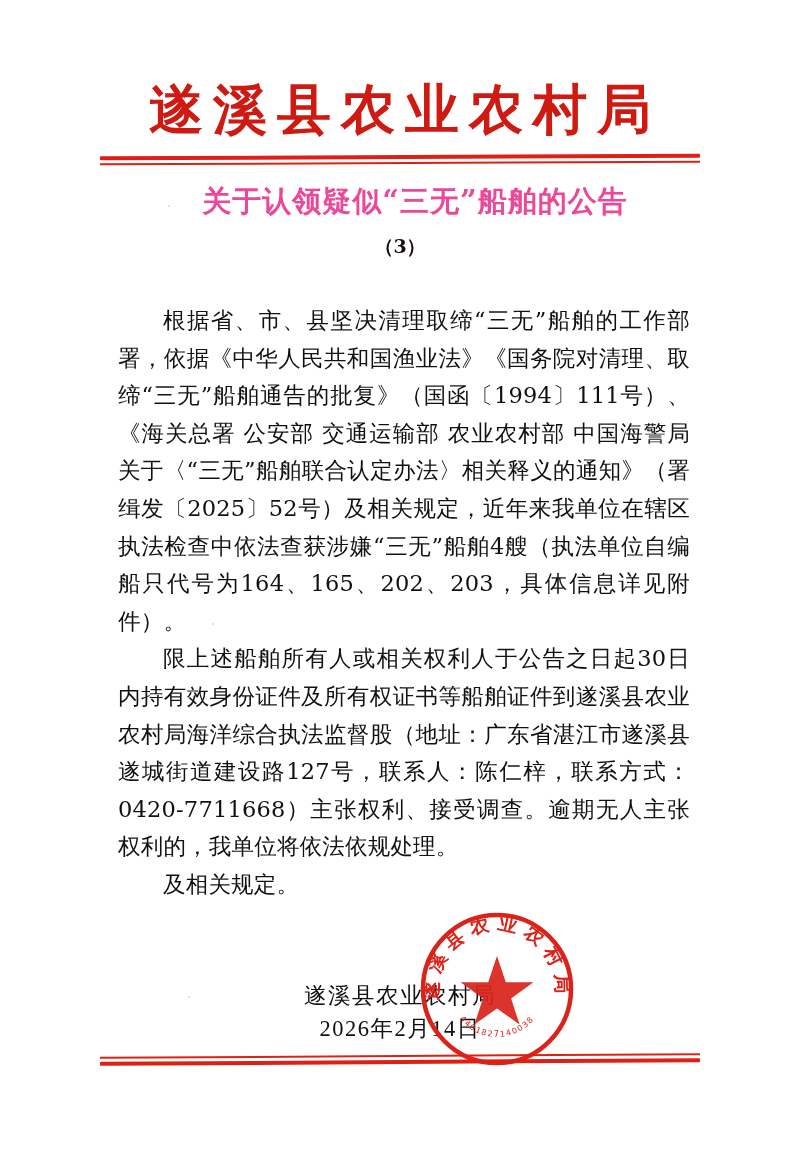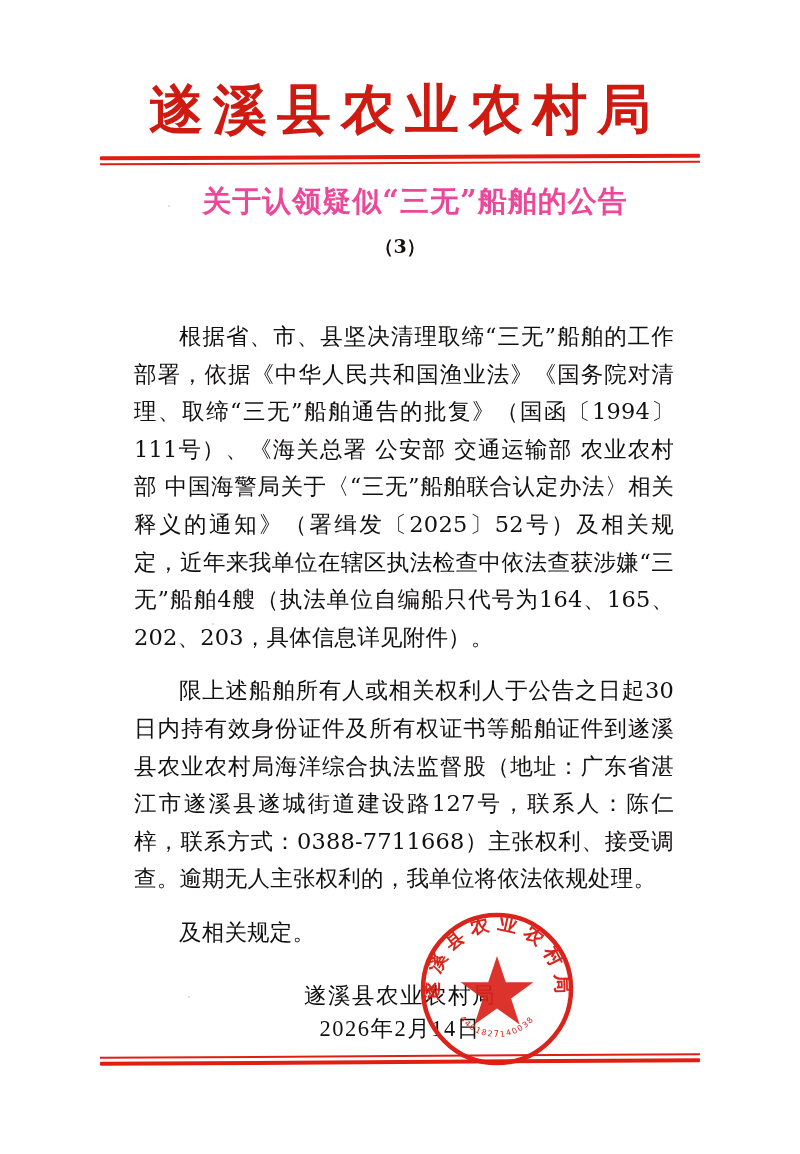--- a/index.html
+++ b/index.html
@@ -88,21 +88,21 @@
     top: 302px;
     width: 572px;
   }
   .para {
     font-size: 22.5px;
     line-height: 37.6px;
     color: #131010;
     text-align: justify;
     text-justify: inter-ideograph;
     letter-spacing: 0.2px;
-    margin: 16px;
+    margin: 0;
   }
   .para + .para { margin-top: 0; }
   .indent2 { text-indent: 2em; }
 
   .spacer-line { height: 37.6px; }
 
   .attachment {
     font-size: 22.5px;
     line-height: 37.6px;
     color: #131010;
@@ -190,21 +190,21 @@
     <div class="thick"></div>
     <div class="gap"></div>
     <div class="thin"></div>
   </div>
 
   <div class="doc-title">关于认领疑似“三无”船舶的公告</div>
   <div class="doc-serial">（3）</div>
 
   <div class="body-block">
     <p class="para indent2">根据省、市、县坚决清理取缔“三无”船舶的工作部署，依据《中华人民共和国渔业法》《国务院对清理、取缔“三无”船舶通告的批复》（国函〔1994〕111号）、《海关总署 公安部 交通运输部 农业农村部 中国海警局关于〈“三无”船舶联合认定办法〉相关释义的通知》（署缉发〔2025〕52号）及相关规定，近年来我单位在辖区执法检查中依法查获涉嫌“三无”船舶4艘（执法单位自编船只代号为164、165、202、203，具体信息详见附件）。</p>
-    <p class="para indent2">限上述船舶所有人或相关权利人于公告之日起30日内持有效身份证件及所有权证书等船舶证件到遂溪县农业农村局海洋综合执法监督股（地址：广东省湛江市遂溪县遂城街道建设路127号，联系人：陈仁梓，联系方式：0388-7711668）主张权利、接受调查。逾期无人主张权利的，我单位将依法依规处理。</p>
+    <p class="para indent2">限上述船舶所有人或相关权利人于公告之日起30日内持有效身份证件及所有权证书等船舶证件到遂溪县农业农村局海洋综合执法监督股（地址：广东省湛江市遂溪县遂城街道建设路127号，联系人：陈仁梓，联系方式：0420-7711668）主张权利、接受调查。逾期无人主张权利的，我单位将依法依规处理。</p>
     <p class="para indent2">及相关规定。</p>
 
     <div class="spacer-line"></div>
 
   </div>
 
   <div class="signature">
     <div class="sig-org">遂溪县农业农村局</div>
     <div class="sig-date">2026年2月14日</div>
   </div>

